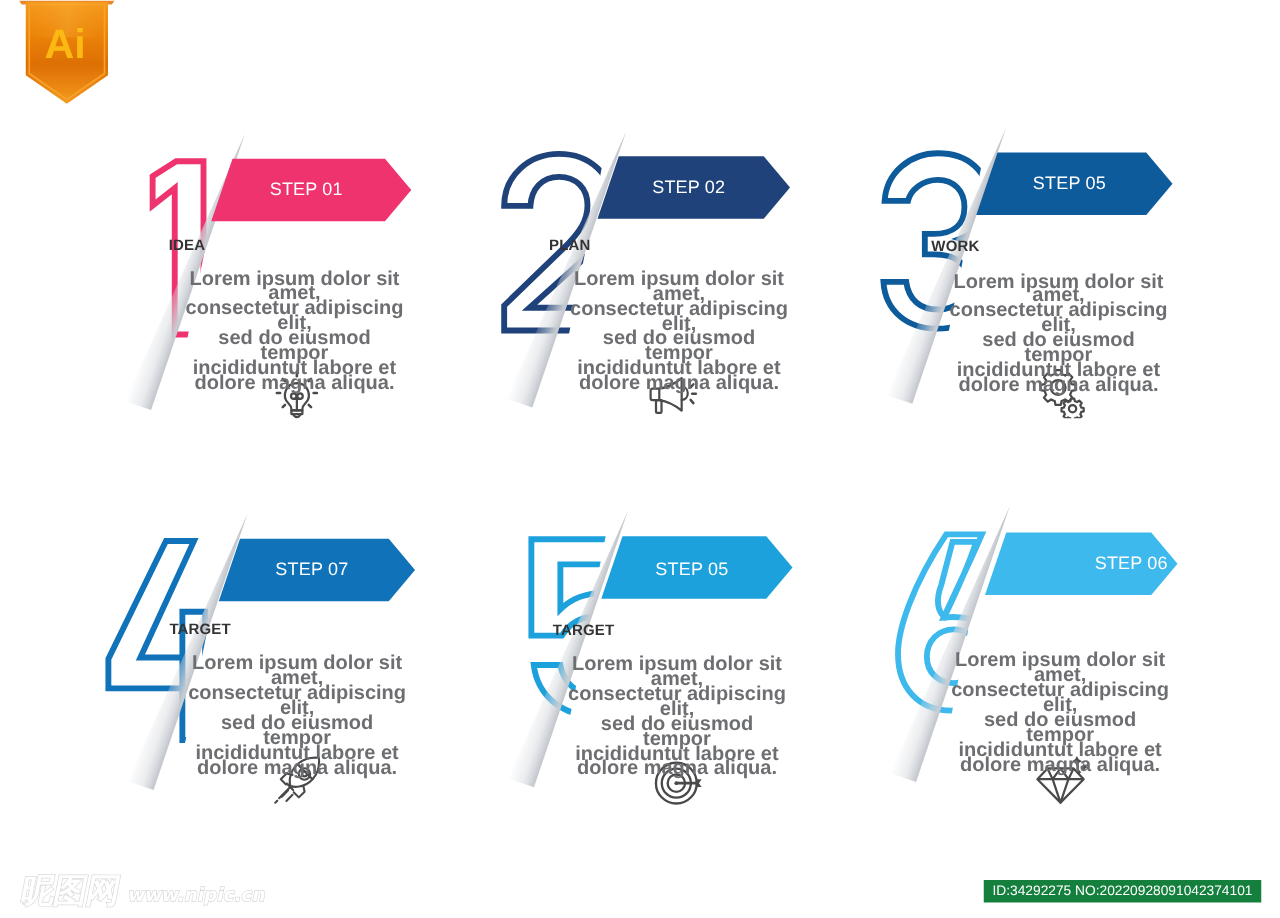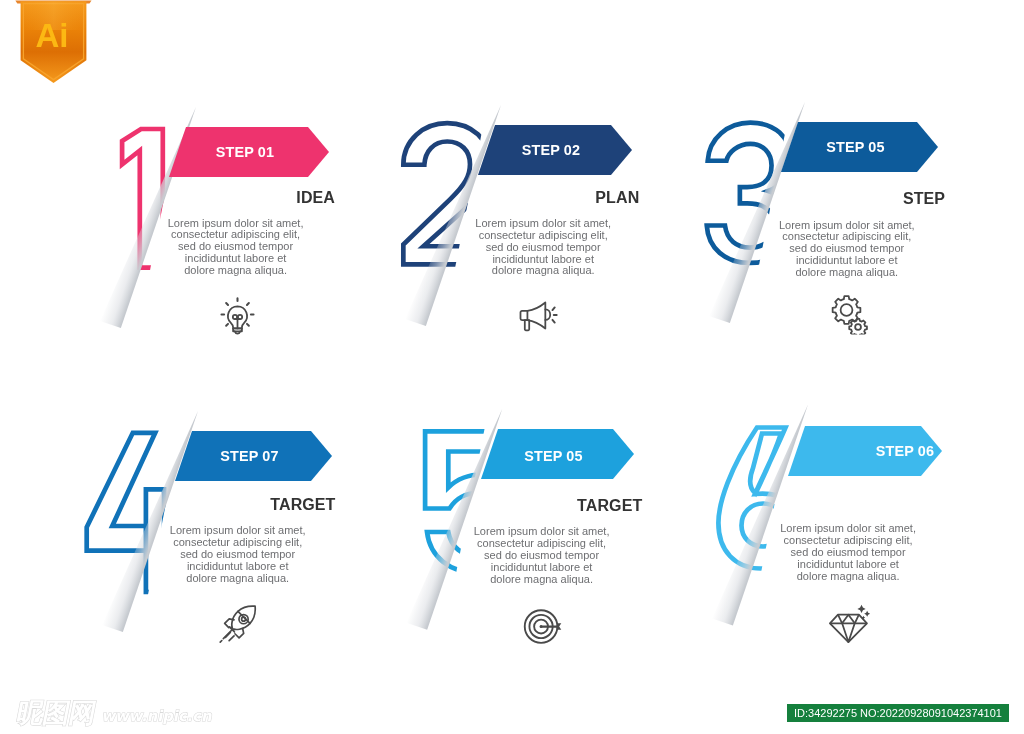--- a/index.html
+++ b/index.html
@@ -8,26 +8,26 @@
      font-family:"Liberation Sans",sans-serif;position:relative;
      -webkit-font-smoothing:antialiased;}
 .stage{position:absolute;left:0;top:0;width:1024px;height:734px;padding-left:40px;}
 .artboard{position:absolute;left:0;top:0;}
 
 
 .ai-logo{position:absolute;left:10px;top:0px;}
 
 
 .banner-label{position:absolute;height:50px;display:flex;align-items:center;
-  justify-content:center;color:#ffffff;font-size:14.4px;font-weight:bold;
+  justify-content:center;color:#ffffff;font-size:14.4px;font-weight:normal;
   letter-spacing:.15px;white-space:nowrap;}
-.step-title{position:absolute;text-align:right;font-size:16px;font-weight:bold;
+.step-title{position:absolute;text-align:left;font-size:12px;font-weight:bold;
   color:#333333;letter-spacing:.1px;white-space:nowrap;}
-.step-body{position:absolute;text-align:center;font-size:11px;line-height:11.9px;
-  color:#6d6e71;width:180px;}
+.step-body{position:absolute;text-align:center;font-size:16px;line-height:11.9px;
+  color:#6d6e71;width:180px;font-weight:bold;}
 
 
 .wm{position:absolute;left:8px;top:694px;}
 .idbadge{position:absolute;background:#15803d;color:#ffffff;font-size:11px;
   line-height:18px;height:18px;padding:0 7px;white-space:nowrap;}
 </style>
 </head>
 <body>
 
 <div class="stage">
@@ -234,21 +234,21 @@
 
 <div class="idbadge" style="left:787px;top:704px;">ID:34292275 NO:20220928091042374101</div>
 
 <div class="banner-label" style="left:182px;top:127px;width:126px;">STEP 01</div>
 <div class="step-title" style="left:235px;top:188.8px;width:200px;margin-left:-100px;">IDEA</div>
 <div class="step-body" style="left:235.6px;top:217.5px;margin-left:-90px;"><span>Lorem ipsum dolor sit amet,</span><br><span>consectetur adipiscing elit,</span><br><span>sed do eiusmod tempor</span><br><span>incididuntut labore et</span><br><span>dolore magna aliqua.</span><br></div>
 <div class="banner-label" style="left:491px;top:125px;width:120px;">STEP 02</div>
 <div class="step-title" style="left:539.3px;top:188.6px;width:200px;margin-left:-100px;">PLAN</div>
 <div class="step-body" style="left:543.2px;top:217.8px;margin-left:-90px;"><span>Lorem ipsum dolor sit amet,</span><br><span>consectetur adipiscing elit,</span><br><span>sed do eiusmod tempor</span><br><span>incididuntut labore et</span><br><span>dolore magna aliqua.</span><br></div>
 <div class="banner-label" style="left:794px;top:122px;width:123px;">STEP 05</div>
-<div class="step-title" style="left:845.1px;top:190.2px;width:200px;margin-left:-100px;">STEP</div>
+<div class="step-title" style="left:845.1px;top:190.2px;width:200px;margin-left:-100px;">WORK</div>
 <div class="step-body" style="left:846.8px;top:219.5px;margin-left:-90px;"><span>Lorem ipsum dolor sit amet,</span><br><span>consectetur adipiscing elit,</span><br><span>sed do eiusmod tempor</span><br><span>incididuntut labore et</span><br><span>dolore magna aliqua.</span><br></div>
 <div class="banner-label" style="left:188px;top:431px;width:123px;">STEP 07</div>
 <div class="step-title" style="left:235.5px;top:495.9px;width:200px;margin-left:-100px;">TARGET</div>
 <div class="step-body" style="left:237.7px;top:525.3px;margin-left:-90px;"><span>Lorem ipsum dolor sit amet,</span><br><span>consectetur adipiscing elit,</span><br><span>sed do eiusmod tempor</span><br><span>incididuntut labore et</span><br><span>dolore magna aliqua.</span><br></div>
 <div class="banner-label" style="left:494px;top:431px;width:119px;">STEP 05</div>
 <div class="step-title" style="left:542.3px;top:497.3px;width:200px;margin-left:-100px;">TARGET</div>
 <div class="step-body" style="left:541.6px;top:526.1px;margin-left:-90px;"><span>Lorem ipsum dolor sit amet,</span><br><span>consectetur adipiscing elit,</span><br><span>sed do eiusmod tempor</span><br><span>incididuntut labore et</span><br><span>dolore magna aliqua.</span><br></div>
 <div class="banner-label" style="left:845px;top:426px;width:120px;text-align:center;">STEP 06</div>
 <div class="step-body" style="left:848.1px;top:523.3px;margin-left:-90px;"><span>Lorem ipsum dolor sit amet,</span><br><span>consectetur adipiscing elit,</span><br><span>sed do eiusmod tempor</span><br><span>incididuntut labore et</span><br><span>dolore magna aliqua.</span><br></div>
 </div>

